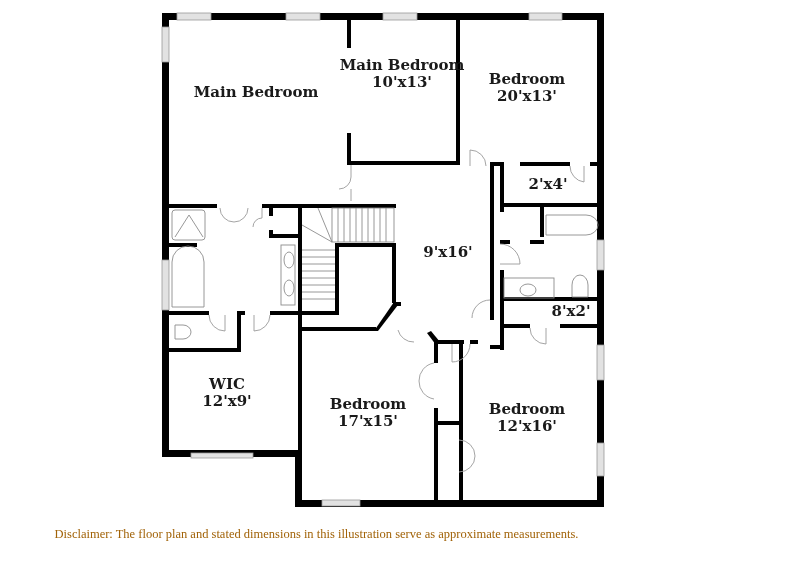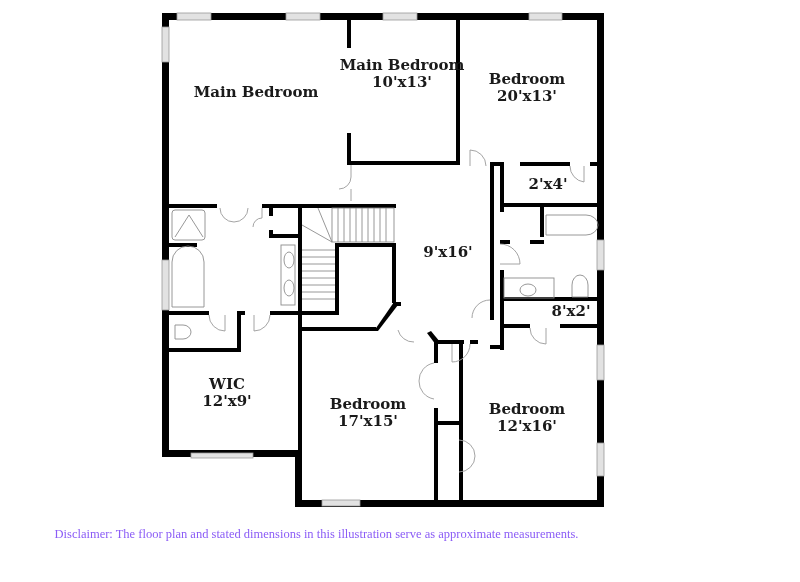--- a/index.html
+++ b/index.html
@@ -3,21 +3,21 @@
 <meta charset="utf-8">
 <style>
   html, body { margin:0; padding:0; background:#ffffff; }
   body { width:800px; height:582px; position:relative; overflow:hidden; font-family:"DejaVu Serif", serif; }
   #plan { position:absolute; left:0; top:0; width:800px; height:520px; }
   .wall { fill:#000; }
   .win { fill:#e2e2e2; stroke:#9a9a9a; stroke-width:0.8; }
   .thin { fill:none; stroke:#9a9a9a; stroke-width:0.9; }
   .fix { fill:none; stroke:#8c8c8c; stroke-width:0.9; }
   .lbl { position:absolute; text-align:center; font-family:"DejaVu Serif", serif; font-weight:bold; color:#1a1a1a; font-size:15px; line-height:17px; white-space:nowrap; transform:translateX(-50%); }
-  .disclaimer { position:absolute; left:0; width:633px; top:527px; text-align:center; font-family:"Liberation Serif", serif; font-size:12.5px; line-height:15px; color:#8b5cf6; }
+  .disclaimer { position:absolute; left:0; width:633px; top:527px; text-align:center; font-family:"Liberation Serif", serif; font-size:12.5px; line-height:15px; color:#a16207; }
 </style>
 </head>
 <body>
 
 <svg id="plan" viewBox="0 0 800 520" xmlns="http://www.w3.org/2000/svg">
 
   <g>
     <rect class="wall" x="162" y="13" width="442" height="7"></rect>
     <rect class="wall" x="162" y="13" width="7" height="443"></rect>
     <rect class="wall" x="162" y="450" width="140" height="7"></rect>

